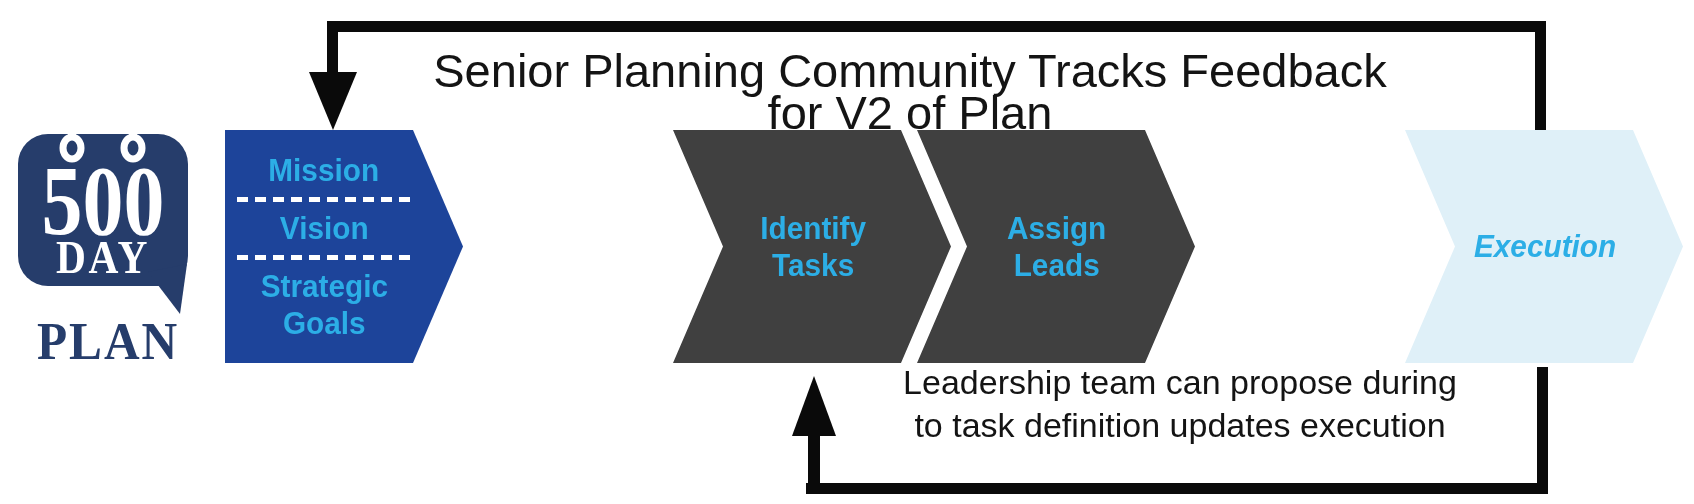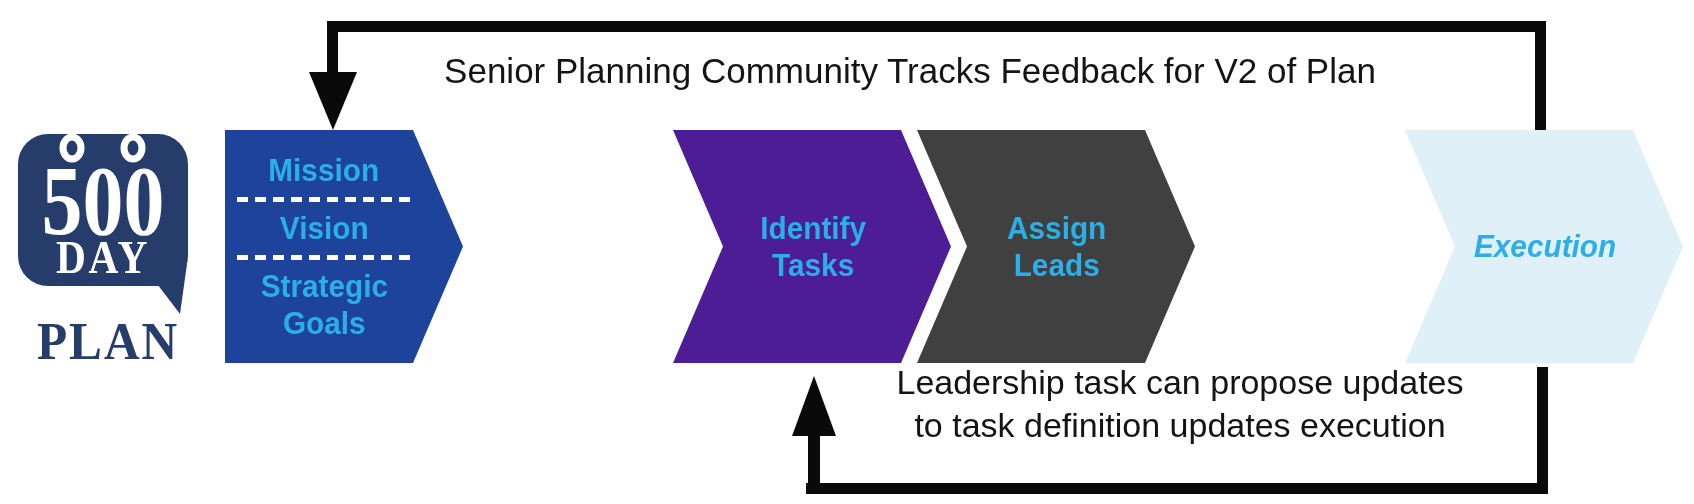--- a/index.html
+++ b/index.html
@@ -3,21 +3,21 @@
 <meta charset="utf-8">
 <style>
   html,body{margin:0;padding:0;background:#ffffff;}
   #stage{
     position:relative;width:1694px;height:504px;background:#ffffff;overflow:hidden;
     font-family:"Liberation Sans",sans-serif;
   }
 
   
   .annotation{position:absolute;color:#141414;text-align:center;}
-  #top-annotation{left:400px;top:50px;width:1020px;font-size:35px;line-height:42px;}
+  #top-annotation{left:400px;top:50px;width:1020px;font-size:47px;line-height:42px;}
   #bottom-annotation{left:830px;top:361px;width:700px;font-size:34px;line-height:43px;}
 
   
   .arrow-seg{position:absolute;background:#0a0a0a;}
   #top-h      {left:327px; top:21px;  width:1219px;height:11px;}
   #top-left-v {left:327px; top:21px;  width:11px;  height:53px;}
   #top-right-v{left:1535px;top:21px;  width:11px;  height:115px;}
   #top-head{position:absolute;left:309px;top:72px;width:0;height:0;
     border-left:24px solid transparent;border-right:24px solid transparent;
     border-top:58px solid #0a0a0a;}
@@ -76,42 +76,42 @@
   <div class="arrow-seg" id="top-left-v"></div>
   <div id="top-head"></div>
   <div class="arrow-seg" id="top-right-v"></div>
   <div class="annotation" id="top-annotation">Senior Planning Community Tracks Feedback for V2 of Plan</div>
 
   <div class="arrow-seg" id="bot-h"></div>
   <div class="arrow-seg" id="bot-left-v"></div>
   <div id="bot-head"></div>
   <div class="arrow-seg" id="bot-right-v"></div>
   <div class="annotation" id="bottom-annotation">
-    <div>Leadership task can propose updates</div>
+    <div>Leadership team can propose during</div>
     <div>to task definition updates execution</div>
   </div>
 
   <div id="band">
       <div class="chev chev-0" style="background: rgb(29, 68, 154);">
         <div class="chev-content">
           <div class="chev-label" style="color: rgb(44, 174, 230);">
             <div>Mission</div>
           </div>
           <div class="chev-divider"></div>
           <div class="chev-label" style="color: rgb(44, 174, 230);">
             <div>Vision</div>
           </div>
           <div class="chev-divider"></div>
           <div class="chev-label" style="color: rgb(44, 174, 230);">
             <div>Strategic</div>
             <div>Goals</div>
           </div>
         </div>
       </div>
-      <div class="chev chev-2" style="background: #4c1d95;">
+      <div class="chev chev-2" style="background: #404040;">
         <div class="chev-content">
           <div class="chev-label" style="color: rgb(44, 174, 230);">
             <div>Identify</div>
             <div>Tasks</div>
           </div>
         </div>
       </div>
       <div class="chev chev-3" style="background: #404040;">
         <div class="chev-content">
           <div class="chev-label" style="color: rgb(44, 174, 230);">

